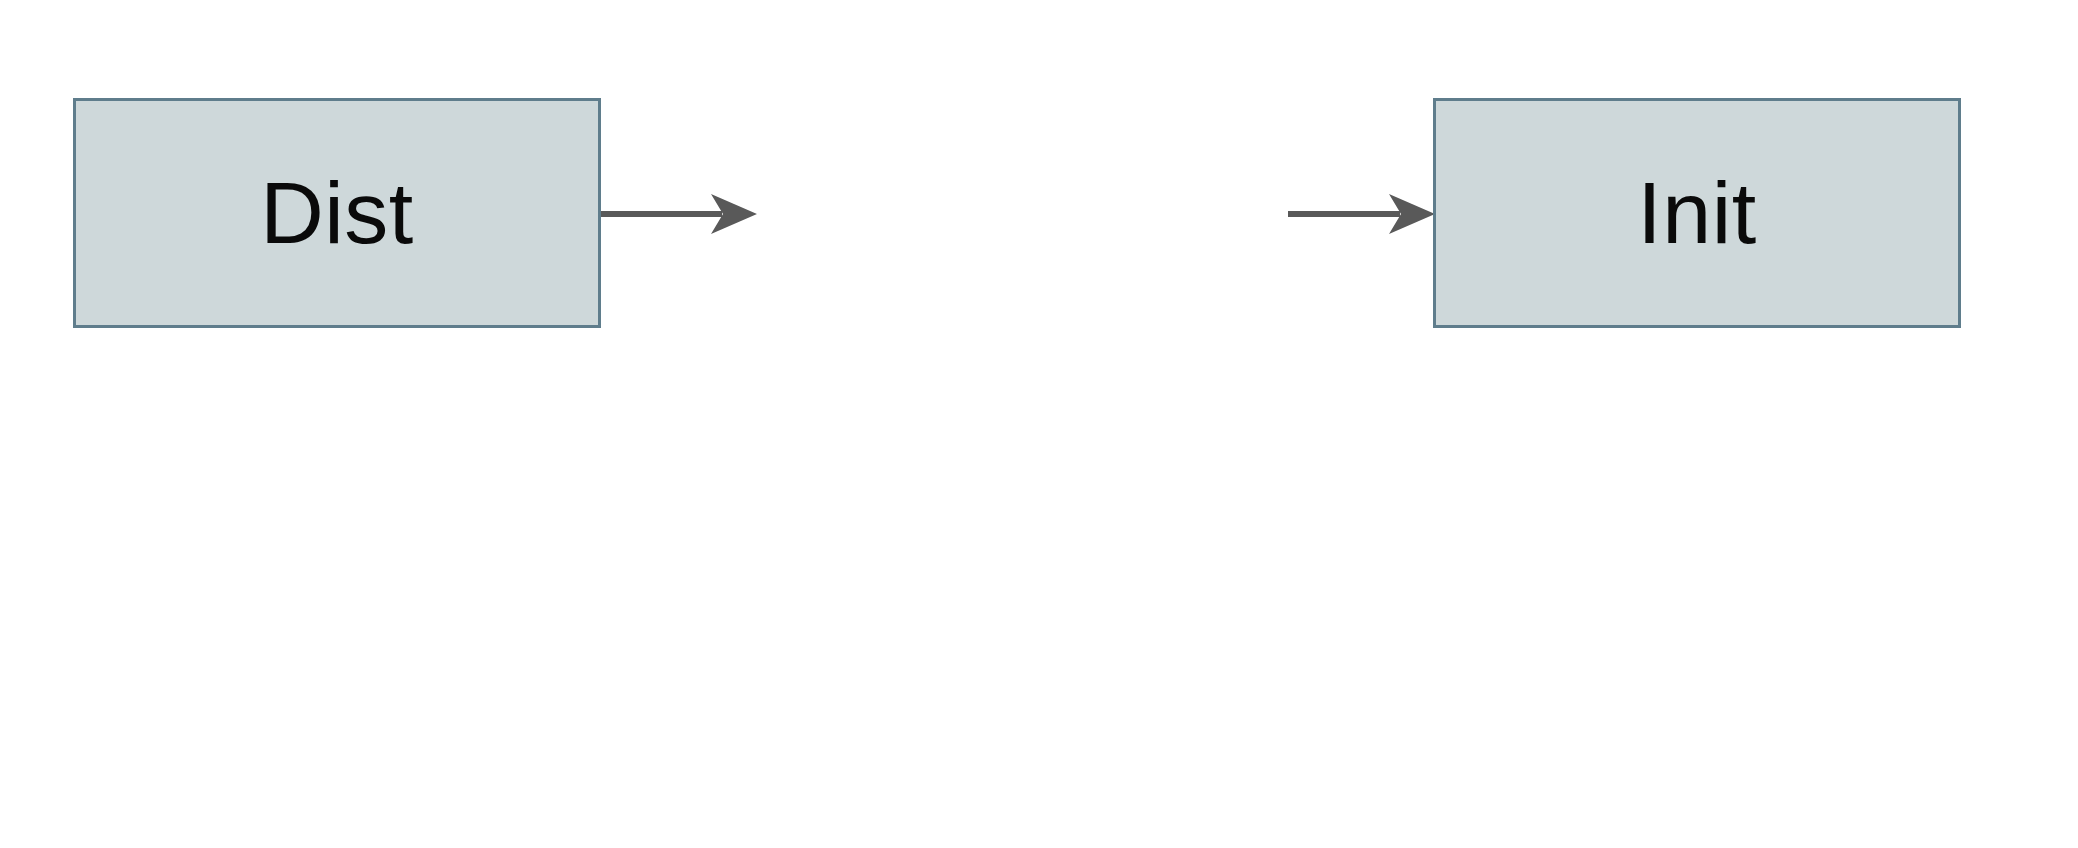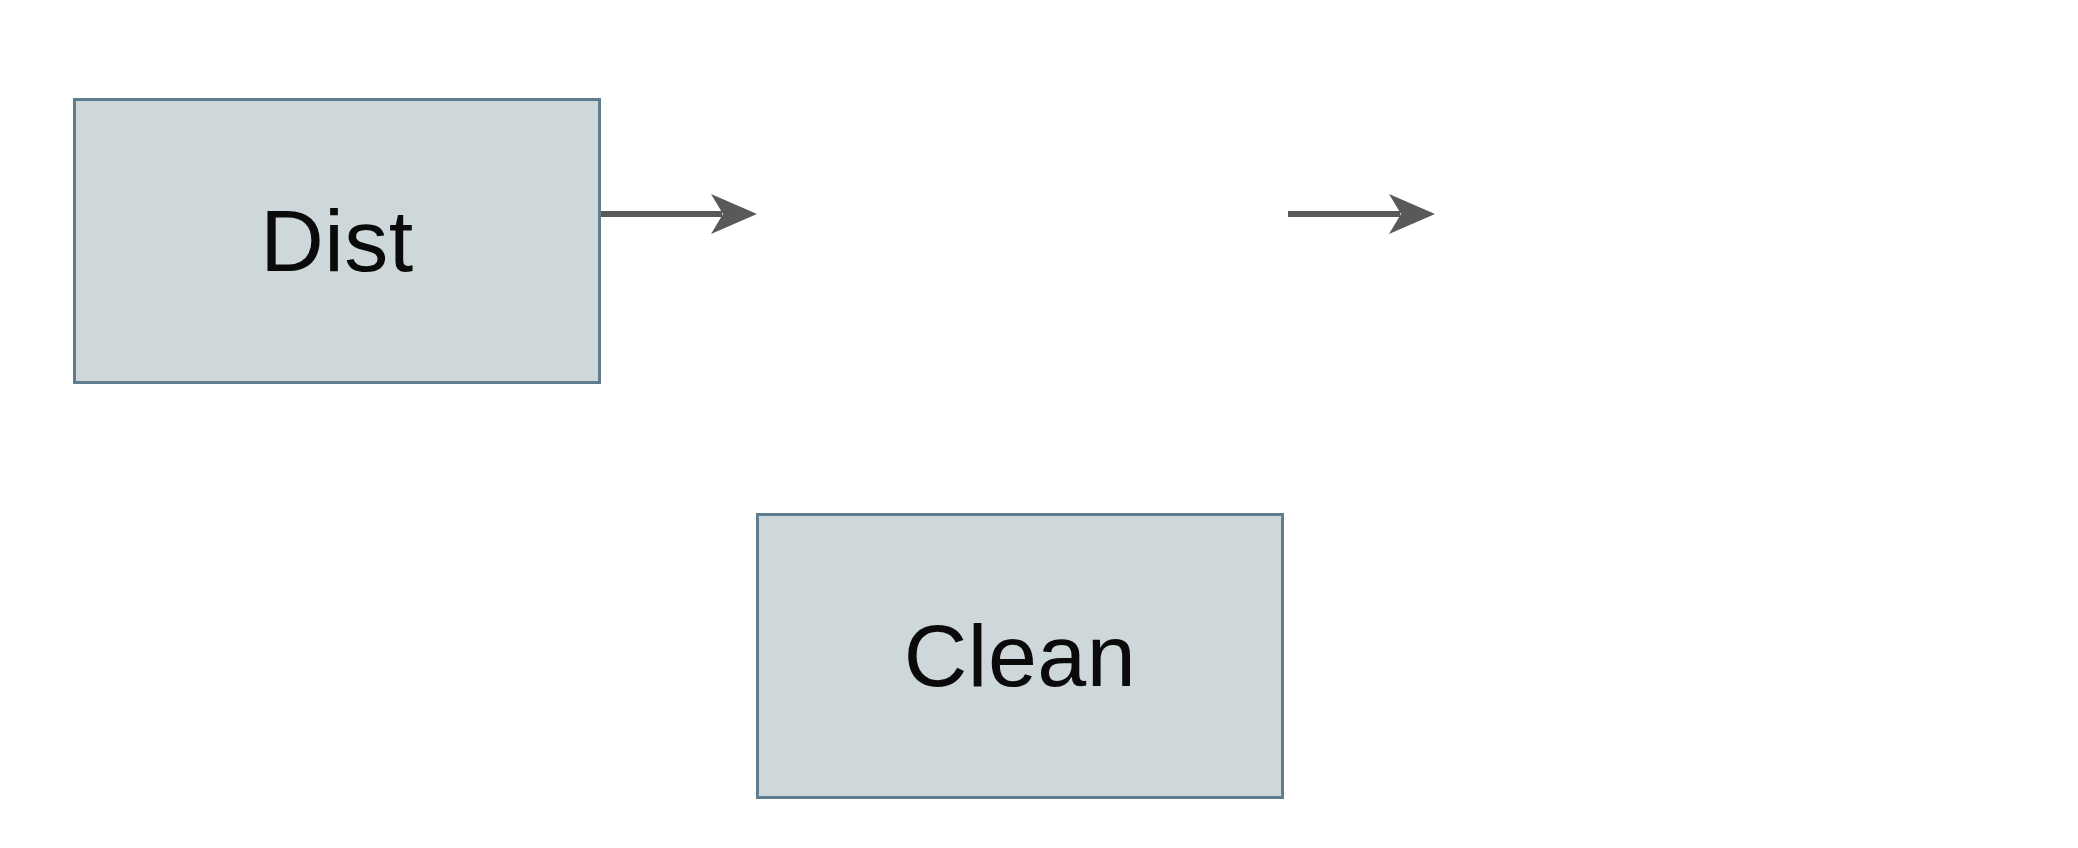--- a/index.html
+++ b/index.html
@@ -19,21 +19,21 @@
     position: absolute;
     left: 0;
     top: 0;
     width: 2078px;
     height: 848px;
     pointer-events: none;
   }
   .node {
     position: absolute;
     width: 528px;
-    height: 286px;
+    height: 230px;
     background: #ced8da;
     border: 3px solid #5f7d8c;
     box-sizing: border-box;
     display: flex;
     align-items: center;
     justify-content: center;
   }
   .node .label {
     font-size: 88px;
     line-height: 1;
@@ -62,18 +62,18 @@
       <line x1="1288" y1="214" x2="1400" y2="214" stroke="#595959" stroke-width="6"></line>
       <polygon points="1435,214 1389,194 1401,214 1389,234" fill="#595959"></polygon>
     </g>
   </svg>
 
   <div class="node node-dist">
     <span class="label">Dist</span>
   </div>
 
 
+  <div class="node node-init">
+    <span class="label">Init</span>
+  </div>
 
-  <div class="node node-clean">
-    <span class="label">Clean</span>
-  </div>
 
 </div>
 
 </body></html>

